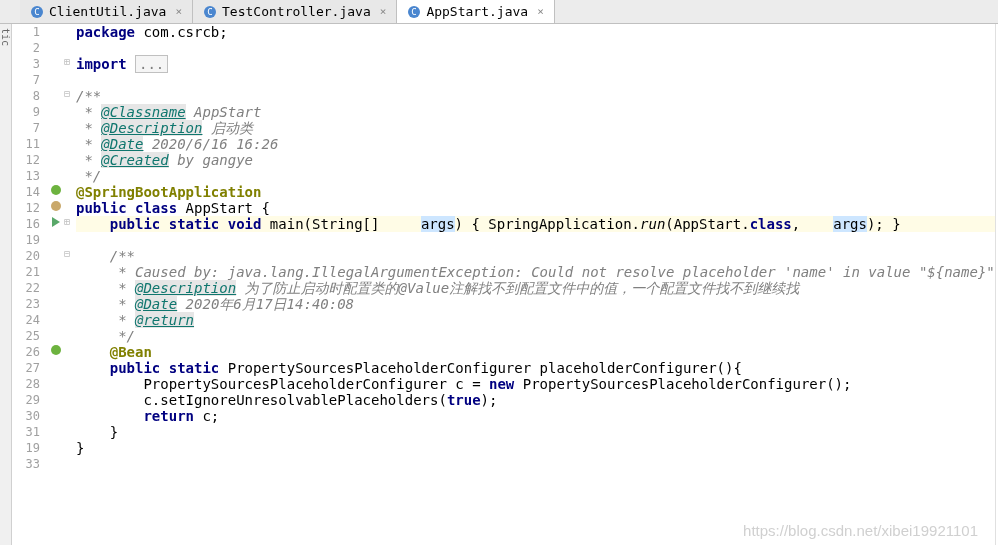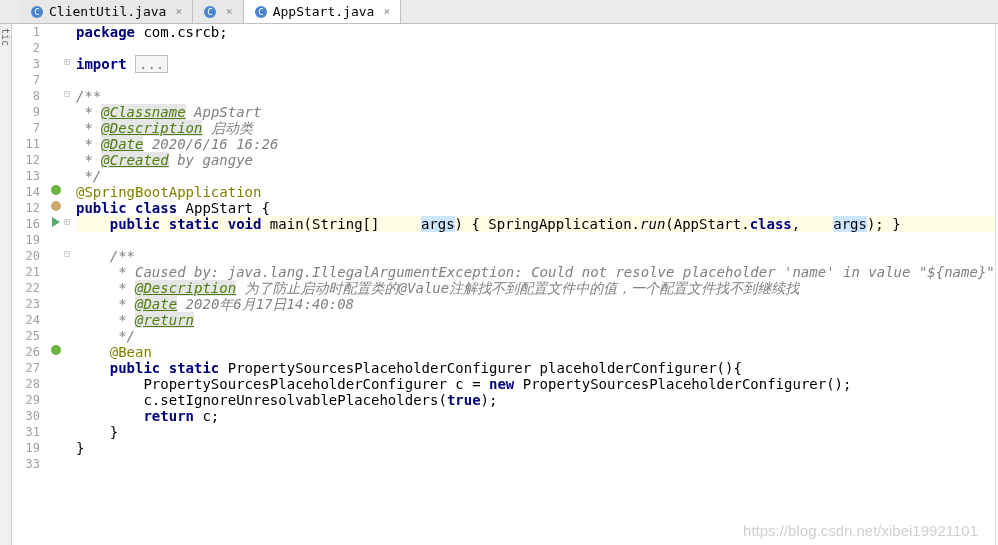--- a/index.html
+++ b/index.html
@@ -78,22 +78,22 @@
 .code {
   flex: 1;
   white-space: pre;
   font-size: 14px;
   position: relative;
 }
 .line { height: 16px; line-height: 16px; }
 .line.hl { background: #fffce6; }
 .kw { color: #000080; font-weight: bold; }
 .com { color: #808080; font-style: italic; }
-.ann { color: #808000; }
-.tag-doc { background: #e6e6e6; color: #4d7c0f; font-style: italic; text-decoration: underline; }
+.ann { color: #808000; font-weight: bold; }
+.tag-doc { background: #e6e6e6; color: #0f766e; font-style: italic; text-decoration: underline; }
 .boxed { border: 1px solid #c0c0c0; padding: 0 3px; background: #f5f5f5; color: #808080; }
 .right-stripe {
   width: 14px;
   background: #fff;
   border-left: 1px solid #e0e0e0;
   position: relative;
 }
 .stripe-mark {
   position: absolute;
   left: 2px; right: 2px;
@@ -128,20 +128,21 @@
     <span>ClientUtil.java</span>
     <span class="tab-close">×</span>
   </div>
   <div class="tab">
     <span class="tab-icon">
       <svg width="14" height="14">
           <circle cx="7" cy="7" r="6" fill="#4a86cf"></circle>
           <text x="7" y="10" font-size="9" fill="#fff" text-anchor="middle">C</text>
         </svg>
     </span>
+    <span>TestController.java</span>
     <span class="tab-close">×</span>
   </div>
   <div class="tab active">
     <span class="tab-icon">
       <svg width="14" height="14">
           <circle cx="7" cy="7" r="6" fill="#4a86cf"></circle>
           <text x="7" y="10" font-size="9" fill="#fff" text-anchor="middle">C</text>
         </svg>
     </span>
     <span>AppStart.java</span>

